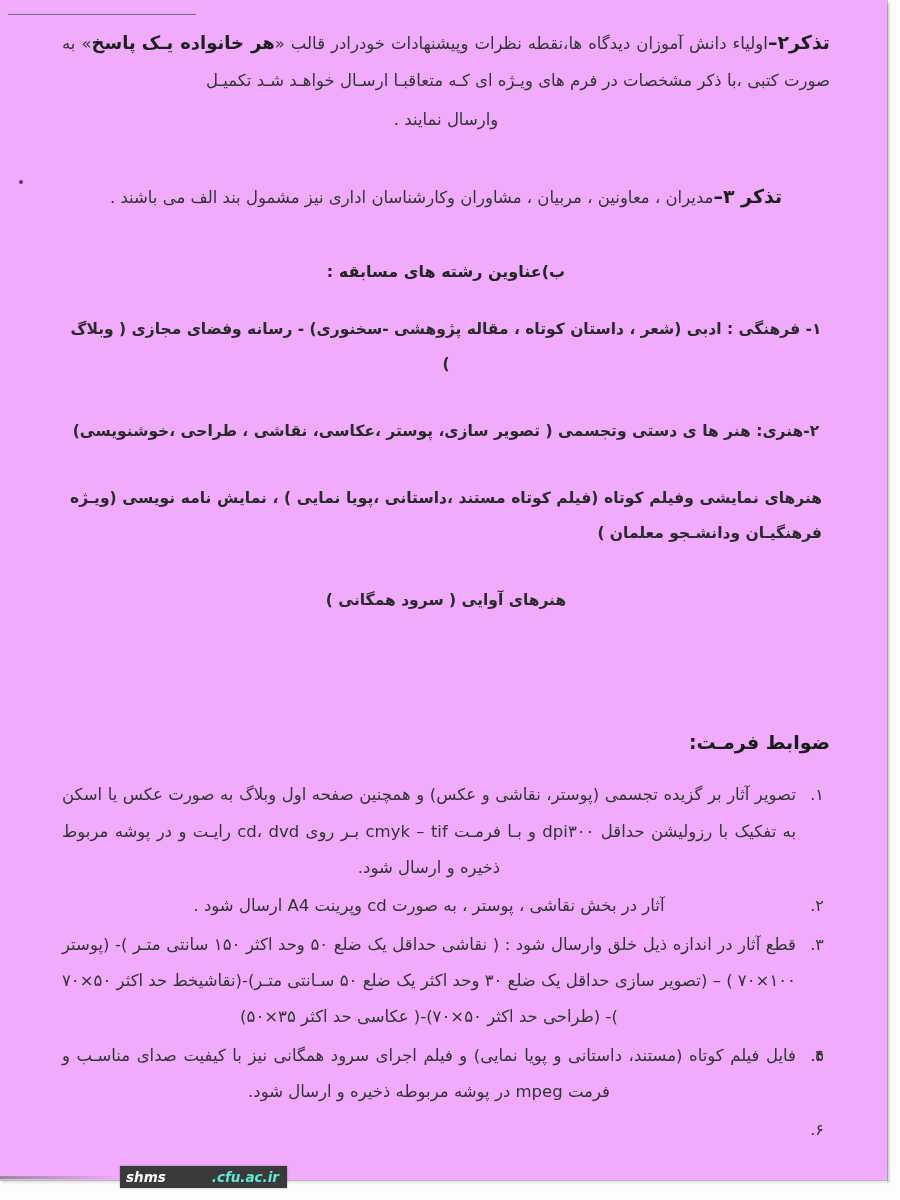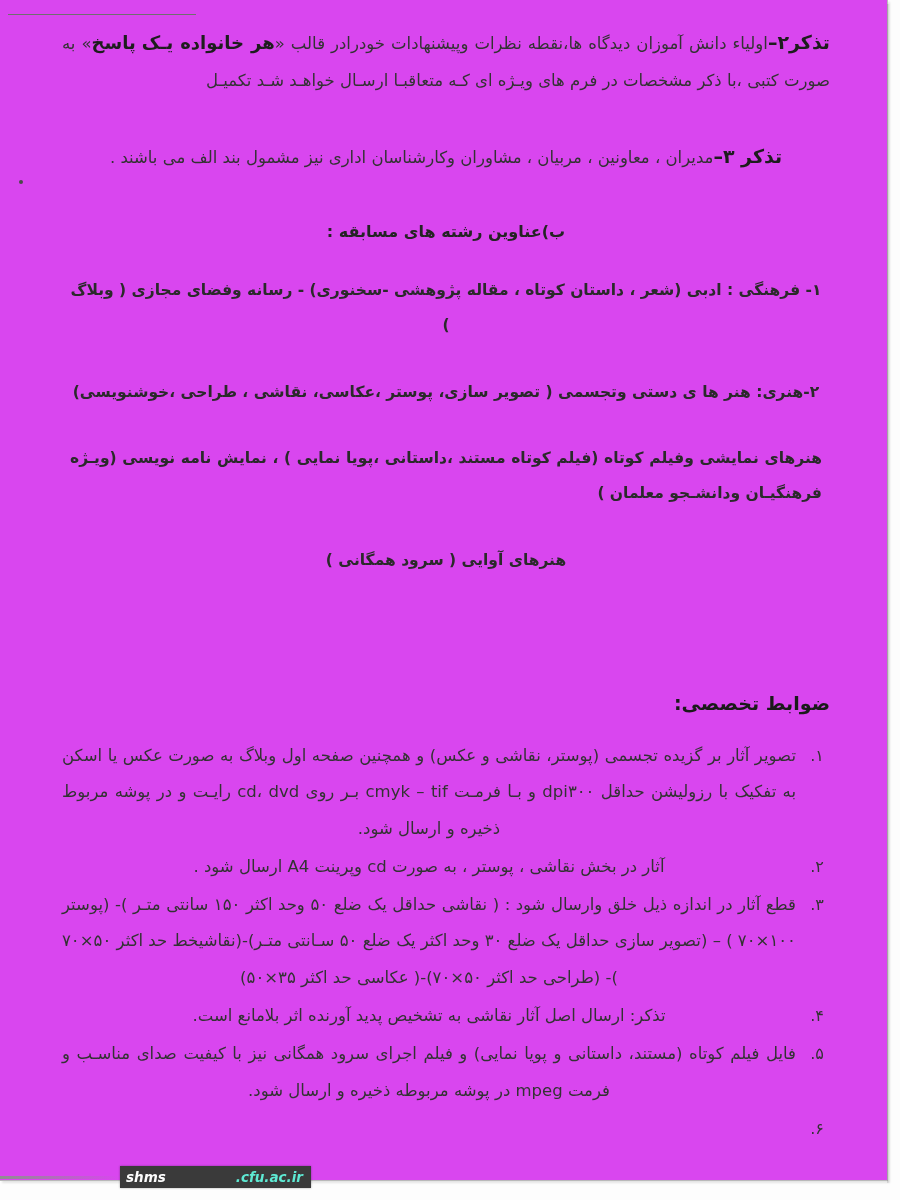--- a/index.html
+++ b/index.html
@@ -23,21 +23,21 @@
     background: #fdfdfd;
   }
 
   
   .page-sheet {
     position: absolute;
     left: 0;
     top: 0;
     width: 888px;
     height: 1181px;
-    background: #d946ef;
+    background: #f0abfc;
     border-right: 1px solid #b9b9b9;
     border-bottom: 1px solid #b9b9b9;
     box-shadow: 2px 2px 2px rgba(0,0,0,0.10);
     box-sizing: border-box;
   }
   .page-sheet::after {
     content: "";
     position: absolute;
     right: -3px;
     top: 4px;
@@ -171,21 +171,20 @@
   .watermark-plate {
     background: #3a3a3a;
     padding: 3px 8px 3px 6px;
     display: inline-flex;
     align-items: baseline;
     font-style: italic;
     font-weight: bold;
     font-size: 13.5px;
     direction: ltr;
     box-shadow: 0 0 2px rgba(0,0,0,0.35);
-    gap: 24px;
   }
   .wm-a { color: #fdfdfd; }
   .wm-b { color: #5eead4; padding-left: 46px; }
   .watermark-tail {
     width: 120px;
     height: 3px;
     background: linear-gradient(to right, #8f8f8f, rgba(190,190,190,0));
     align-self: center;
   }
 </style>
@@ -196,20 +195,21 @@
   <div class="page-sheet">
 
     <div class="top-rule"></div>
     <div class="ink-speck"></div>
 
     <div class="doc-body">
 
       <p class="para"><span class="lead">تذکر۲–</span><span>اولیاء دانش آموزان دیدگاه ها،نقطه نظرات وپیشنهادات خودرادر قالب «</span><span class="inline-bold">هر خانواده یـک</span>
         <span class="inline-bold">پاسخ</span><span>» به صورت کتبی ،با ذکر مشخصات در فرم های ویـژه ای کـه متعاقبـا ارسـال خواهـد شـد تکمیـل</span>
       </p>
+      <p class="para" style="text-align:center;">وارسال نمایند .</p>
 
       <div class="gap-md"></div>
 
       <p class="para" style="text-align:center;"><span class="lead">تذکر ۳–</span><span>مدیران ، معاونین ، مربیان ، مشاوران  وکارشناسان اداری نیز مشمول بند الف می باشند .</span>
       </p>
 
       <div class="gap-md"></div>
 
       <p class="subhead">ب)عناوین رشته های مسابقه :</p>
 
@@ -219,40 +219,39 @@
       <div class="gap-sm"></div>
       <p class="disc-line">۲-هنری: هنر ها ی دستی وتجسمی ( تصویر سازی، پوستر ،عکاسی، نقاشی ، طراحی ،خوشنویسی)</p>
       <div class="gap-sm"></div>
       <p class="disc-line block">هنرهای نمایشی وفیلم کوتاه (فیلم کوتاه مستند ،داستانی ،پویا نمایی ) ، نمایش نامه نویسی (ویـژه فرهنگیـان ودانشـجو معلمان )</p>
       <div class="gap-sm"></div>
       <p class="disc-line center-ind">هنرهای آوایی ( سرود همگانی )</p>
 
       <div class="gap-xl"></div>
       <div class="gap-md"></div>
 
-      <p class="section-title">ضوابط تخصصی:</p>
+      <p class="section-title">ضوابط فرمـت:</p>
 
       <div class="gap-sm"></div>
 
       <ol class="rules">
         <li class="rule-item">
           <span class="rule-num">۱.</span>
           <span>تصویر آثار بر گزیده تجسمی (پوستر، نقاشی و عکس) و همچنین صفحه اول وبلاگ به صورت عکس یا اسکن به تفکیک با رزولیشن حداقل dpi۳۰۰ و بـا فرمـت cmyk – tif بـر روی cd، dvd رایـت و در پوشه مربوط ذخیره و ارسال شود.</span>
         </li>
         <li class="rule-item" style="text-align-last:center;">
           <span class="rule-num">۲.</span>
           <span>آثار در بخش نقاشی ، پوستر ، به صورت cd وپرینت A4 ارسال شود .</span>
         </li>
         <li class="rule-item">
           <span class="rule-num">۳.</span>
           <span>قطع آثار در اندازه ذیل خلق وارسال شود : ( نقاشی حداقل یک ضلع ۵۰ وحد اکثر ۱۵۰ سانتی متـر )- (پوستر ۱۰۰×۷۰ ) – (تصویر سازی حداقل یک ضلع ۳۰ وحد اکثر یک ضلع ۵۰ سـانتی متـر)-(نقاشیخط حد اکثر ۵۰×۷۰ )- (طراحی حد اکثر ۵۰×۷۰)-( عکاسی حد اکثر ۳۵×۵۰)</span>
         </li>
         <li class="rule-item" style="text-align-last:center;">
           <span class="rule-num">۴.</span>
-          <span>تذکر: ارسال اصل آثار نقاشی به تشخیص پدید آورنده اثر بلامانع است.</span>
         </li>
         <li class="rule-item">
           <span class="rule-num">۵.</span>
           <span>فایل فیلم کوتاه (مستند، داستانی و پویا نمایی) و فیلم اجرای سرود همگانی نیز با کیفیت صدای مناسـب و فرمت mpeg در پوشه مربوطه ذخیره و ارسال شود.</span>
         </li>
         <li class="rule-item" style="text-align-last:center;">
           <span class="rule-num">۶.</span>
         </li>
       </ol>
 

